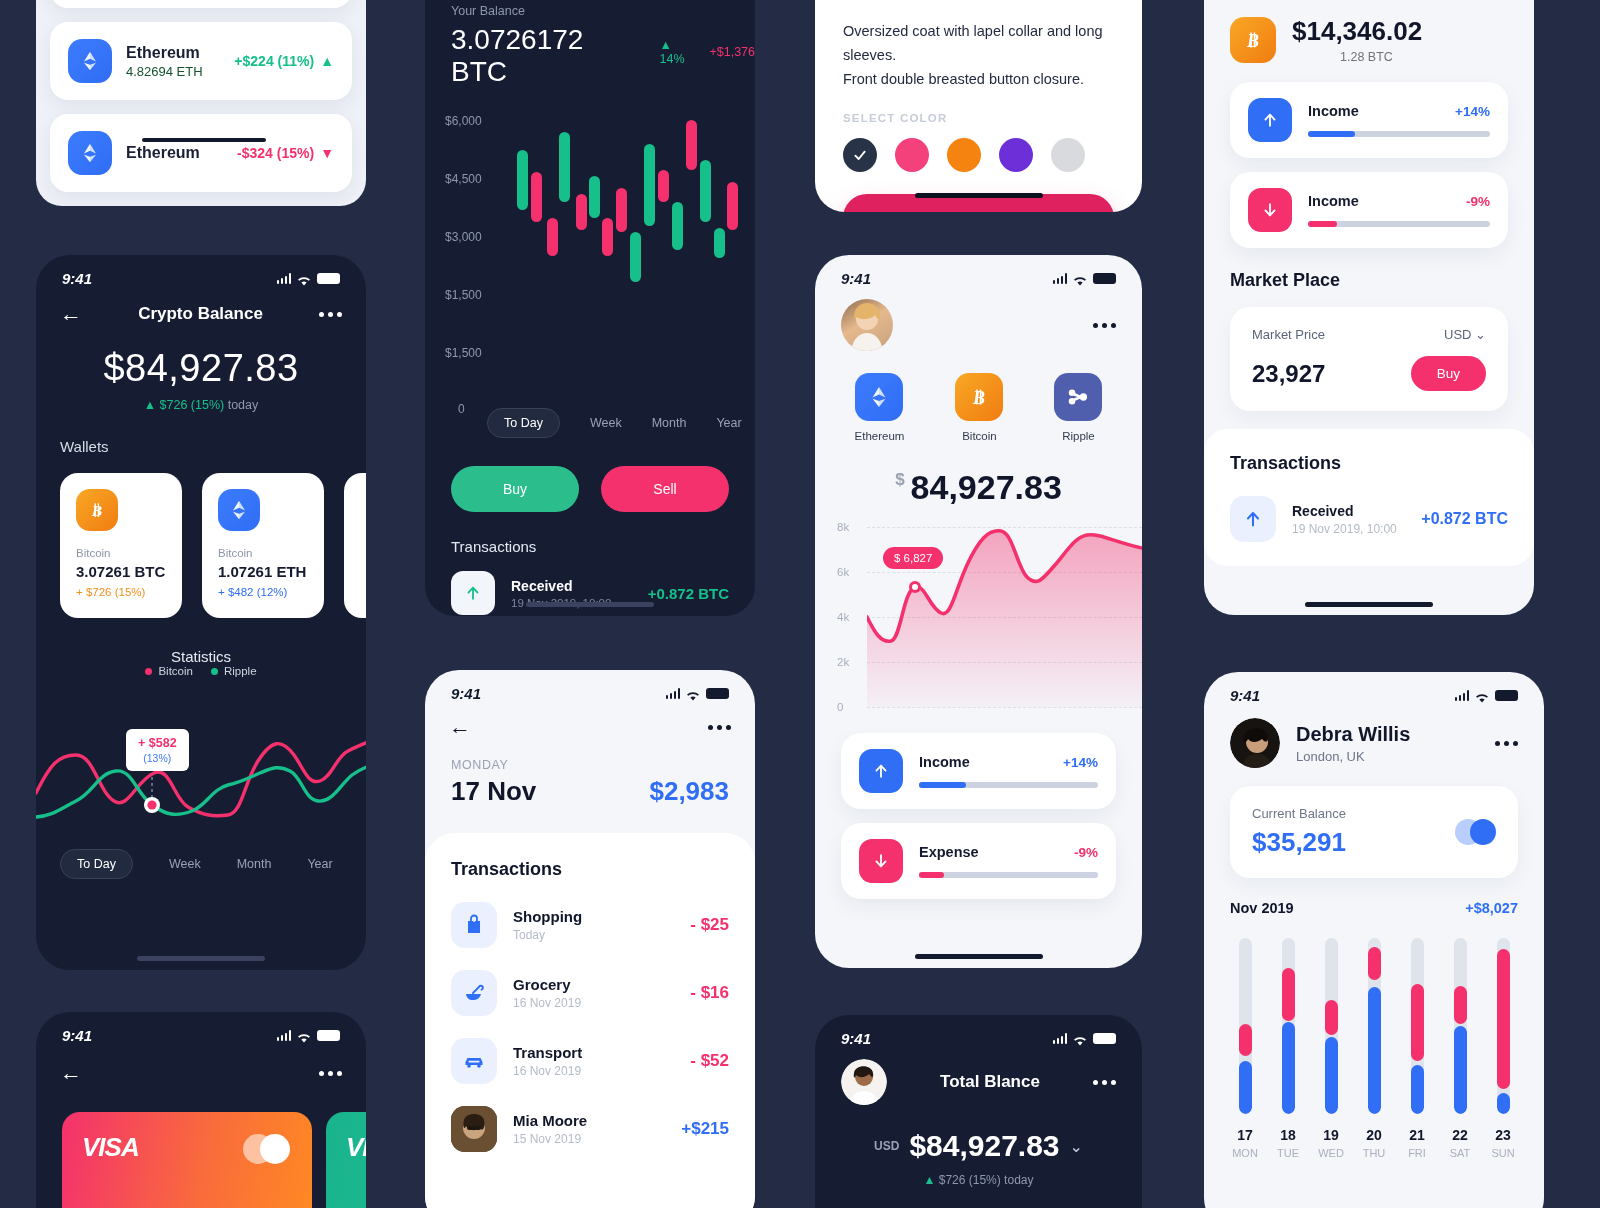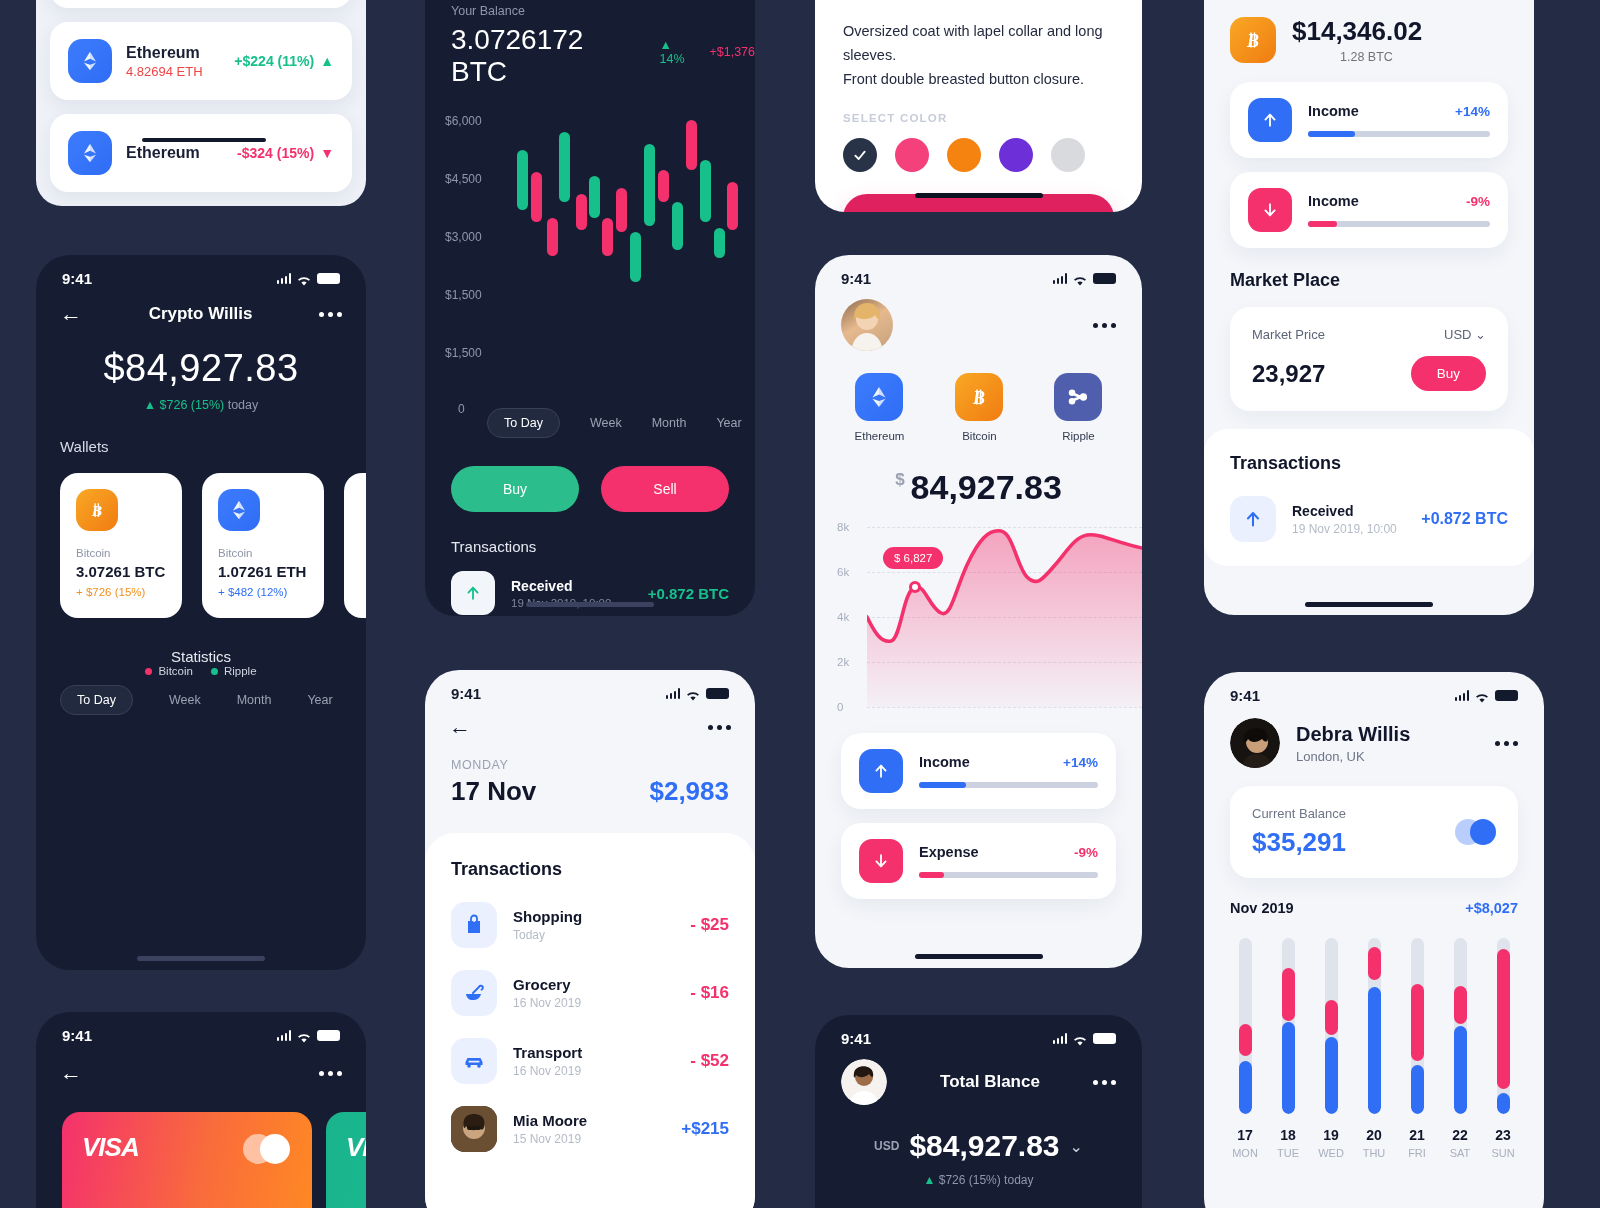--- a/index.html
+++ b/index.html
@@ -10,21 +10,21 @@
     overflow: hidden;
     position: relative;
   }
   .stage { position: relative; width: 1600px; height: 1208px; }
   .panel { position: absolute; overflow: hidden; }
 
   
   .phone-dark { background: #161d33; border-radius: 34px; }
   .phone-light { background: #f4f6fa; border-radius: 34px; }
   .statusbar { display: flex; justify-content: space-between; align-items: center;
-    padding: 0 26px; height: 34px; font-size: 15px; font-weight: bold; }
+    padding: 0 26px; height: 34px; font-size: 15px; font-weight: bold; font-style: italic; }
   .sb-right { display: flex; align-items: center; gap: 6px; }
   .sig { display: inline-flex; align-items: flex-end; gap: 1.5px; height: 11px; }
   .sig i { width: 2.5px; background: currentColor; border-radius: 1px; display: block; }
   .sig i:nth-child(1){height:4px} .sig i:nth-child(2){height:6px}
   .sig i:nth-child(3){height:8px} .sig i:nth-child(4){height:11px}
   .wifi { width: 14px; height: 11px; position: relative; }
   .batt { width: 23px; height: 11px; border-radius: 3px; background: currentColor; }
   .navbar { display: flex; align-items: center; justify-content: space-between; padding: 0 24px; }
   .dots { display: flex; gap: 4px; }
   .dots i { width: 5px; height: 5px; border-radius: 50%; background: currentColor; display: block; }
@@ -39,21 +39,21 @@
   .coin.eth { background: linear-gradient(135deg,#3d7bfd,#2f6ef5); }
   .coin.xrp2 { background: #4f5fae; }
 
   
   #p1 { left: 36px; top: -84px; width: 330px; height: 290px; background:#eef1f7; border-radius: 26px; padding: 14px; }
   .coin-row { background:#fff; border-radius:18px; height:78px; display:flex; align-items:center;
     padding: 0 18px; margin-bottom: 14px; box-shadow: 0 6px 18px rgba(30,40,80,.07); }
   .coin-row .coin { width: 44px; height: 44px; font-size: 20px; }
   .coin-meta { margin-left: 14px; flex: 1; }
   .coin-name { font-size: 16px; font-weight: bold; color: #1a1f36; }
-  .coin-sub { font-size: 13px; color: #ef4444; margin-top: 2px; }
+  .coin-sub { font-size: 13px; color: #14532d; margin-top: 2px; }
   .coin-delta { font-size: 14px; font-weight: bold; display:flex; align-items:center; gap:6px;}
   .up { color: #17c08a; } .down { color: #f4316d; text-align: center; }
   .strikeline { position:absolute; height:4px; background:#12192c; border-radius:2px; }
 
   
   #p2 { left: 36px; top: 255px; width: 330px; height: 715px; }
   #p2 .statusbar { color: #fff; padding-top: 12px; }
   #p2 .navbar { color: #fff; margin-top: 14px; }
   .p2title { font-size: 17px; font-weight: bold; }
   .p2-balance { text-align: center; color:#fff; font-size: 38px; font-weight: 300; letter-spacing:.5px; margin-top: 22px;}
@@ -277,21 +277,21 @@
           <svg width="14" height="11" viewBox="0 0 14 11">
               <path d="M7 9.6 L4.4 6.6a4 4 0 0 1 5.2 0z" fill="currentColor"></path>
               <path d="M1.6 4.2a8 8 0 0 1 10.8 0" stroke="currentColor" stroke-width="1.6" fill="none"></path>
             </svg>
         </span>
         <span class="batt"></span>
       </span>
     </div>
     <div class="navbar">
       <span class="arrow-back">←</span>
-      <span class="p2title">Crypto Willis</span>
+      <span class="p2title">Crypto Balance</span>
       <span class="dots">
           <i></i>
           <i></i>
           <i></i>
         </span>
     </div>
     <div class="p2-balance">$84,927.83</div>
     <div class="p2-sub">
       <span style="color:#17c08a">▲</span>
       <b>$726 (15%)</b>
@@ -333,20 +333,33 @@
             <i class="ldot" style="background:#f4316d"></i>
             <em style="font-style:normal">Bitcoin</em>
           </span>
         <span>
             <i class="ldot" style="background:#17c08a"></i>
             <em style="font-style:normal">Ripple</em>
           </span>
       </div>
     </div>
 
+    <div style="position:relative; height:160px; margin-top:4px;">
+      <svg width="330" height="160" viewBox="0 0 330 160" style="position:absolute;left:0;top:0">
+        <path d="M0,112 C14,84 22,74 40,74 C58,74 62,110 78,120 C92,129 100,100 118,92 C134,85 138,118 152,126 C166,134 176,136 192,134 C206,132 208,102 222,80 C236,58 246,58 258,74 C268,88 272,104 284,100 C296,96 300,76 312,70 C322,65 328,62 336,60" stroke="#f4316d" stroke-width="3.4" fill="none" stroke-linecap="round"></path>
+        <path d="M0,136 C16,135 24,128 40,120 C58,111 62,92 80,90 C96,88 100,112 116,124 C130,134 140,136 156,130 C170,125 176,108 192,104 C206,101 210,98 224,92 C236,87 242,84 254,90 C266,96 268,118 282,120 C296,122 304,104 316,94 C324,88 330,86 336,84" stroke="#17c08a" stroke-width="3.4" fill="none" stroke-linecap="round"></path>
+        <line x1="116" y1="96" x2="116" y2="122" stroke="#7c8496" stroke-width="1.5" stroke-dasharray="3 3"></line>
+        <circle cx="116" cy="124" r="8" fill="#fff"></circle>
+          <circle cx="116" cy="124" r="4.6" fill="#f4316d"></circle>
+      </svg>
+      <div class="tooltip-card" style="left:90px; top:48px;">
+        <div class="t1">+ $582</div>
+        <div class="t2">(13%)</div>
+      </div>
+    </div>
 
     <div class="tabs">
       <span class="on">To Day</span>
       <span>Week</span>
       <span>Month</span>
       <span>Year</span>
     </div>
     <div class="home-ind" style="background:#3a4260"></div>
   </div>
 

